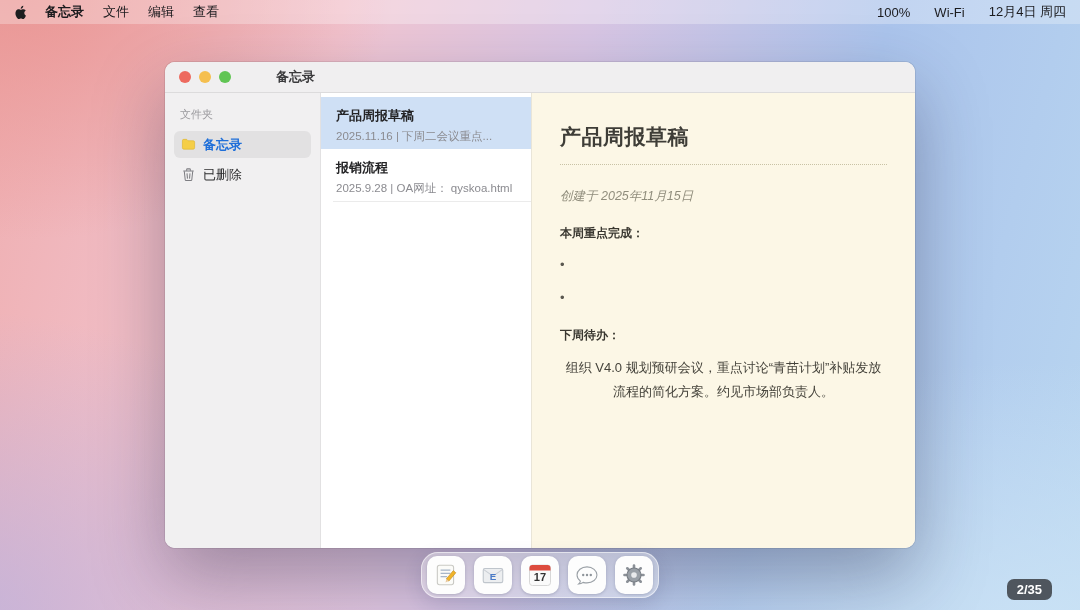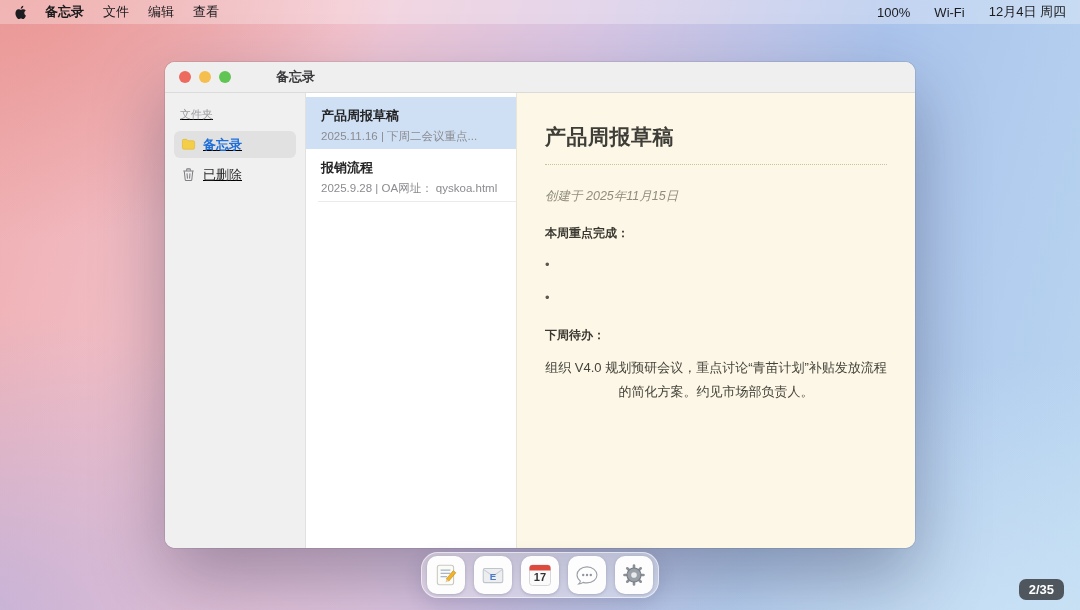--- a/index.html
+++ b/index.html
@@ -40,23 +40,22 @@
     display:flex; align-items:center; padding:0 14px; flex:0 0 auto;
   }
   .traffic { display:flex; gap:8px; }
   .traffic span { width:12px; height:12px; border-radius:50%; display:block; }
   .win-title { font-size:13px; font-weight:700; color:#3b3b3d; margin-left:45px; }
 
   .win-body { flex:1; display:flex; min-height:0; }
 
   
   .sidebar {
-    width:141px; flex:0 0 auto; background:#f1f0f1; border-right:1px solid #e2e1e2;
+    width:156px; flex:0 0 auto; background:#f1f0f1; border-right:1px solid #e2e1e2;
     padding:14px 9px 0 9px;
-    text-decoration:underline;
   }
   .sidebar .section-label { font-size:11px; color:#9b9a9e; padding:0 6px 9px 6px; }
   .side-item {
     display:flex; align-items:center; gap:7px; height:27px; padding:0 7px;
     border-radius:6px; font-size:13px; color:#2c2c2e; margin-bottom:3px;
   }
   .side-item.selected { background:#e2e1e2; color:#1f6fd9; font-weight:600; }
   .side-item .icon { display:flex; align-items:center; }
 
   
@@ -90,21 +89,21 @@
     display:flex; align-items:center; gap:9px; padding:0 6px;
   }
   .dock-tile {
     width:38px; height:38px; border-radius:10px; background:#fdfdfd;
     box-shadow:0 1px 3px rgba(50,60,90,0.25);
     display:flex; align-items:center; justify-content:center;
   }
 
   
   .page-badge {
-    position:absolute; right:16px; bottom:10px;
+    position:absolute; right:28px; bottom:10px;
     background:rgba(68,74,80,0.92); color:#fff;
     font-size:13px; font-weight:600; padding:3px 10px; border-radius:7px;
   }
 </style>
 </head>
 <body>
 
 <div class="menubar">
   <div class="left">
     <span class="apple-glyph">

